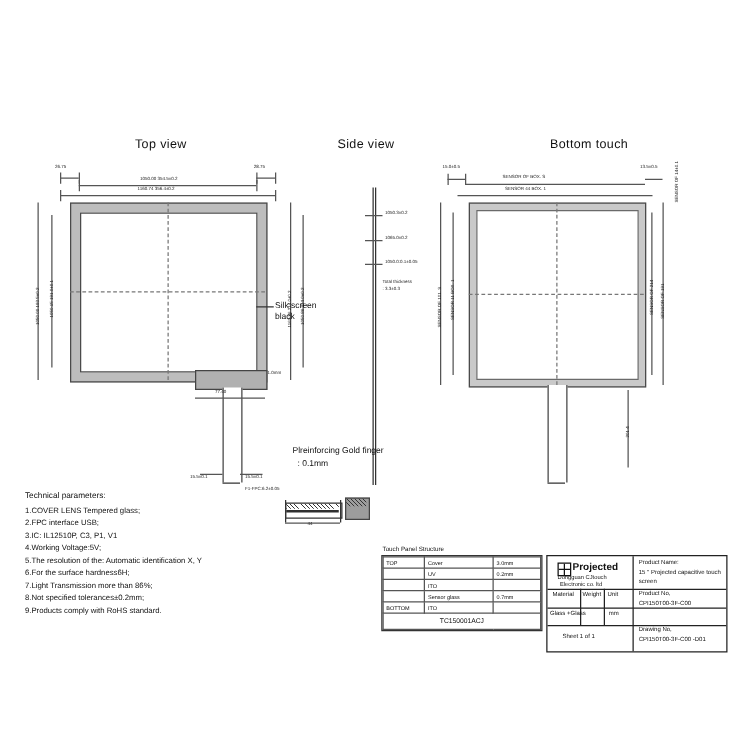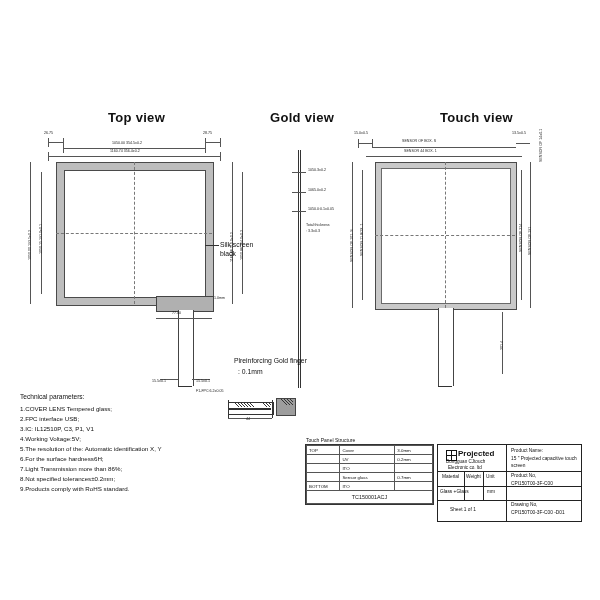--- a/index.html
+++ b/index.html
@@ -5,21 +5,21 @@
   html,body{margin:0;padding:0;}
   body{
     width:600px;height:600px;
     background:#ffffff;
     font-family:"Liberation Sans", sans-serif;
     color:#1a1a1a;
     overflow:hidden;
   }
   #sheet{position:relative;width:600px;height:600px;}
 
-  .ttl{position:absolute;font-size:13px;font-weight:bold;color:#111;letter-spacing:.3px;}
+  .ttl{position:absolute;font-size:10px;font-weight:normal;color:#111;letter-spacing:.3px;}
   .tiny{position:absolute;font-size:3.6px;color:#222;white-space:nowrap;line-height:1.05;}
   .vtiny{position:absolute;font-size:3.6px;color:#222;white-space:nowrap;
         transform-origin:0 0;transform:rotate(-90deg);line-height:1.05;}
   .lbl7{position:absolute;font-size:6.8px;color:#111;white-space:nowrap;}
 
   
   .hline{position:absolute;height:0;border-top:0.6px solid #333;}
   .vline{position:absolute;width:0;border-left:0.6px solid #333;}
   .hdim{position:absolute;height:0;border-top:0.5px solid #555;}
   .vdim{position:absolute;width:0;border-left:0.5px solid #555;}
@@ -64,22 +64,22 @@
      repeating-linear-gradient(45deg,#333 0 0.5px,transparent 0.5px 2.2px);}
   .solidblk{position:absolute;background:#2f2f2f;}
   .greyblk{position:absolute;background:#9d9d9d;border:0.5px solid #444;}
 </style>
 </head>
 <body>
 
 <div id="sheet">
 
   <div class="ttl" style="left:108px;top:110px;">Top view</div>
-  <div class="ttl" style="left:270px;top:110px;">Gold view</div>
-  <div class="ttl" style="left:440px;top:110px;">Touch view</div>
+  <div class="ttl" style="left:270px;top:110px;">Side view</div>
+  <div class="ttl" style="left:440px;top:110px;">Bottom touch</div>
 
   <div>
 
     <div class="hdim" style="left:48px;top:142px;width:15px;"></div>
     <div class="vdim" style="left:48px;top:138px;height:9px;"></div>
     <div class="vdim" style="left:63px;top:138px;height:9px;"></div>
     <div class="tiny" style="left:44px;top:132px;">26.75</div>
 
     <div class="hdim" style="left:63px;top:148px;width:142px;"></div>
     <div class="vdim" style="left:63px;top:144px;height:9px;"></div>

